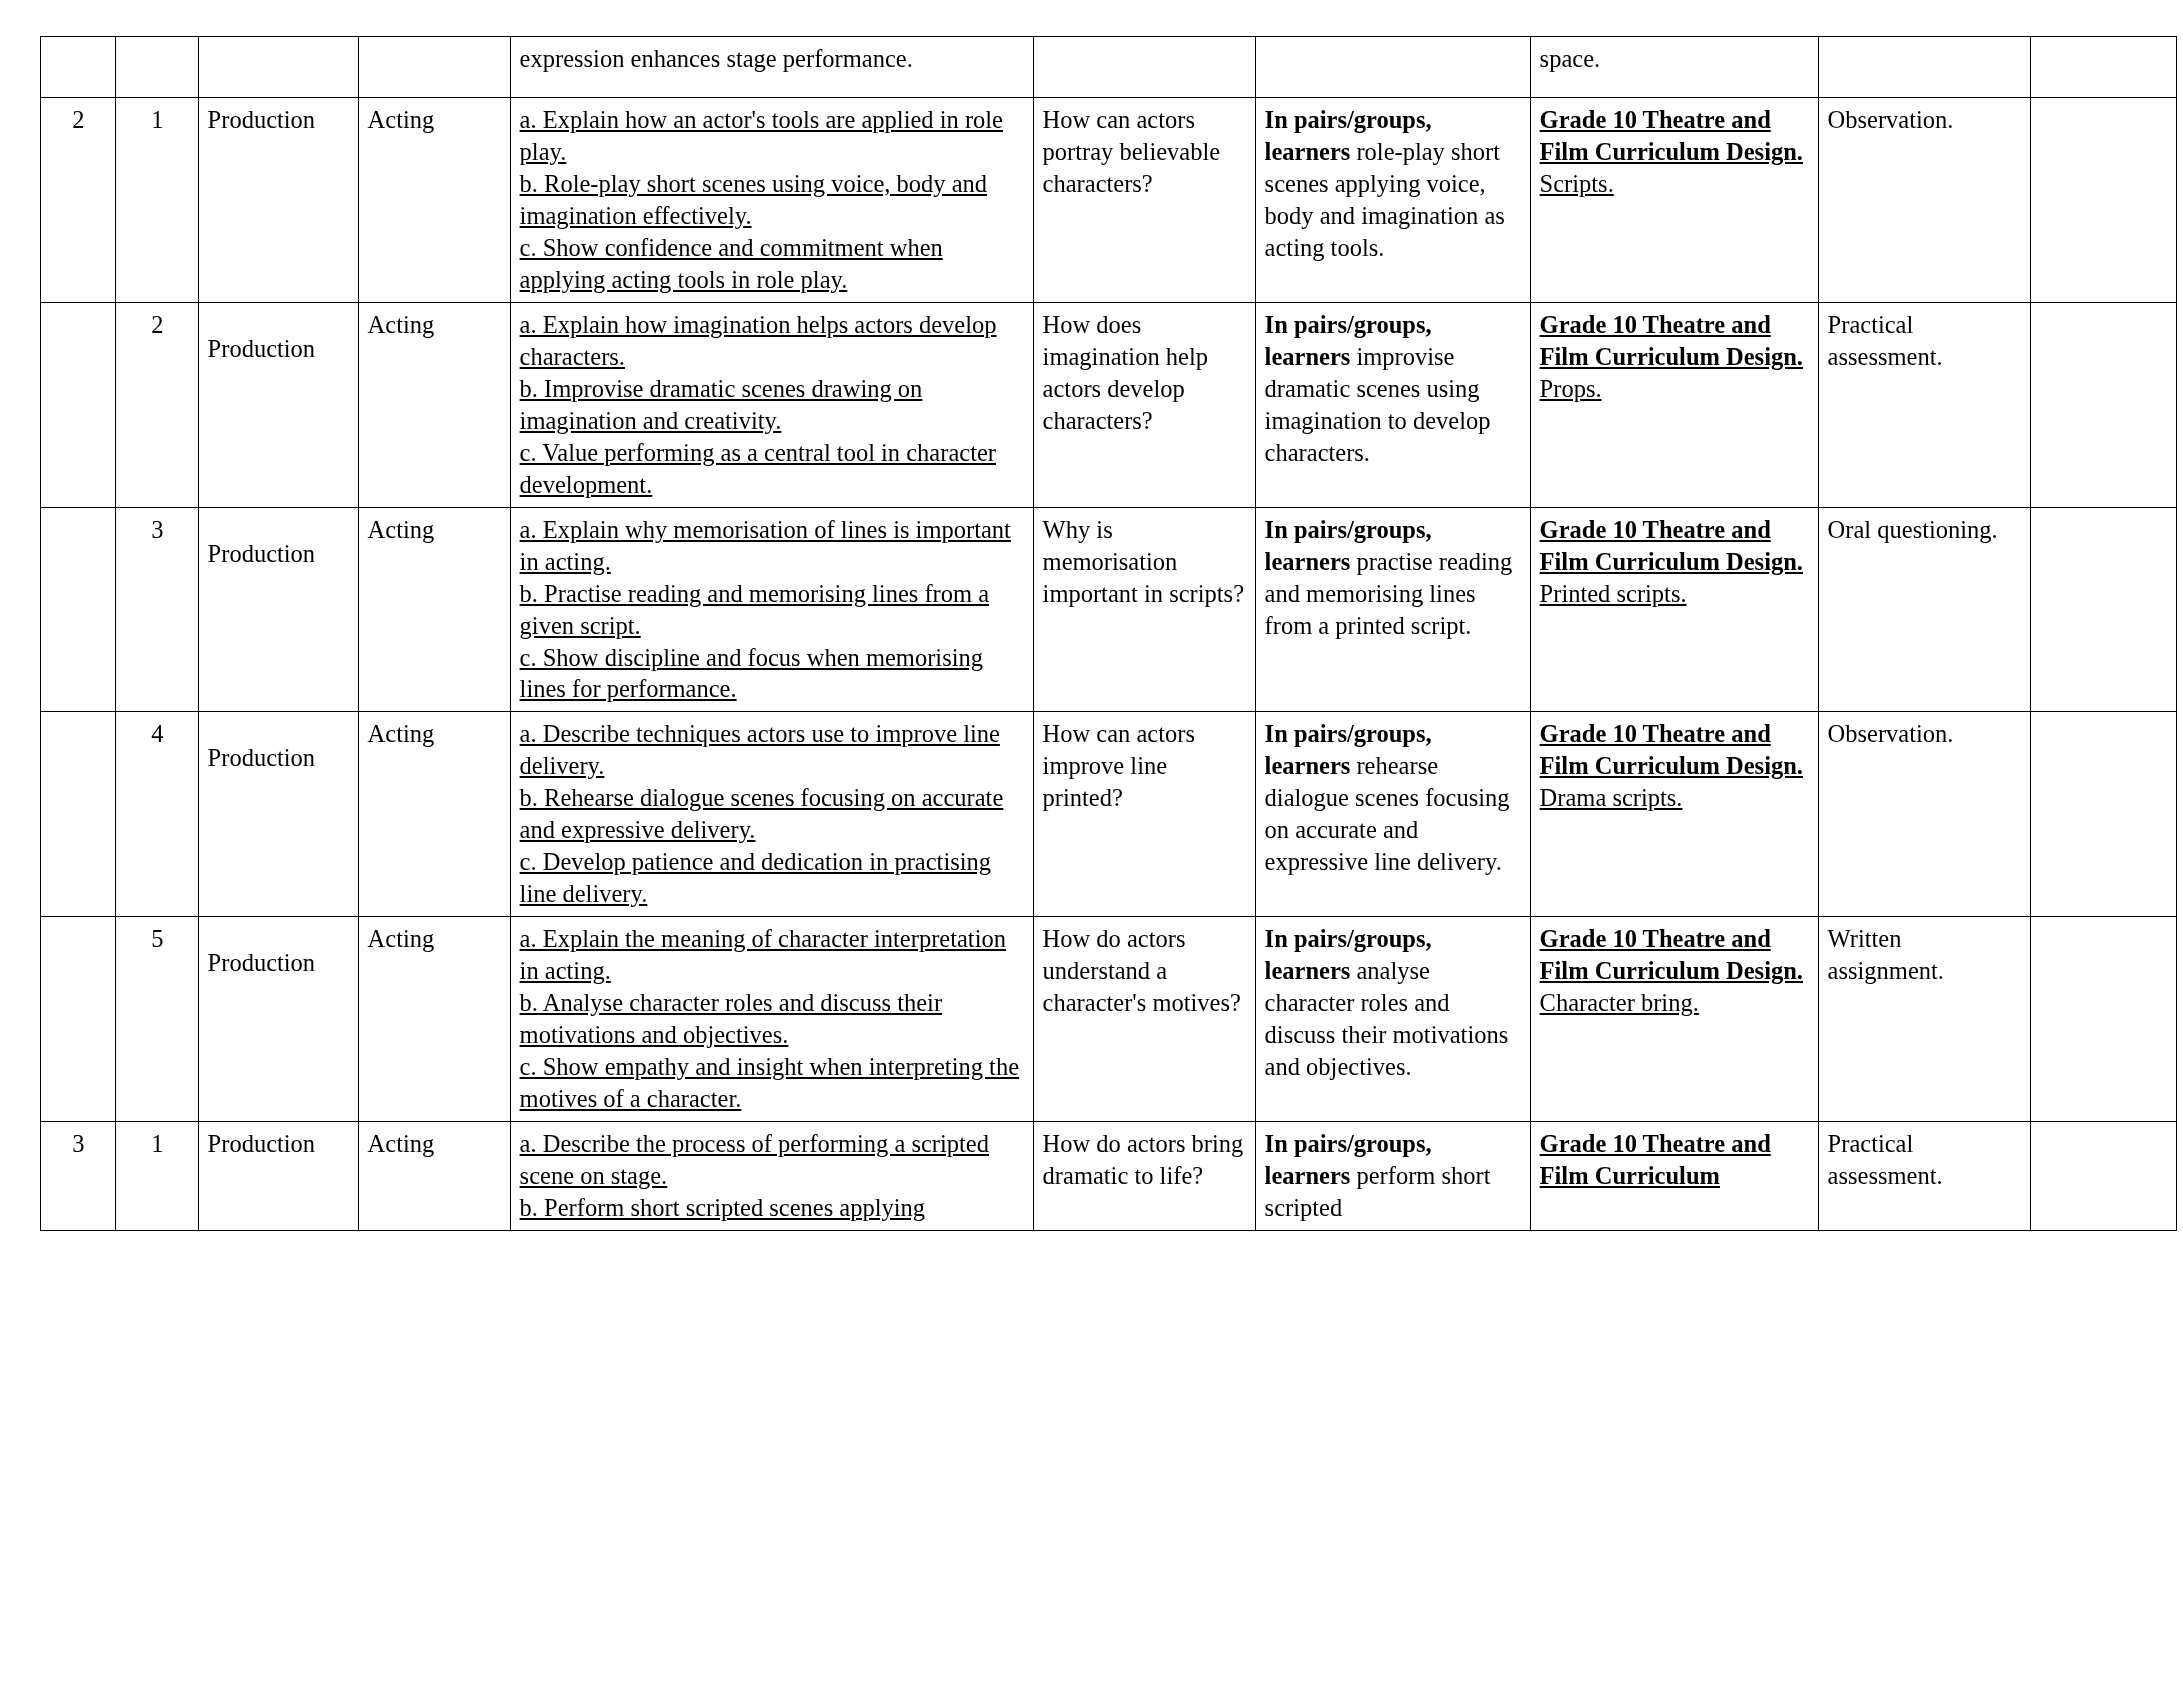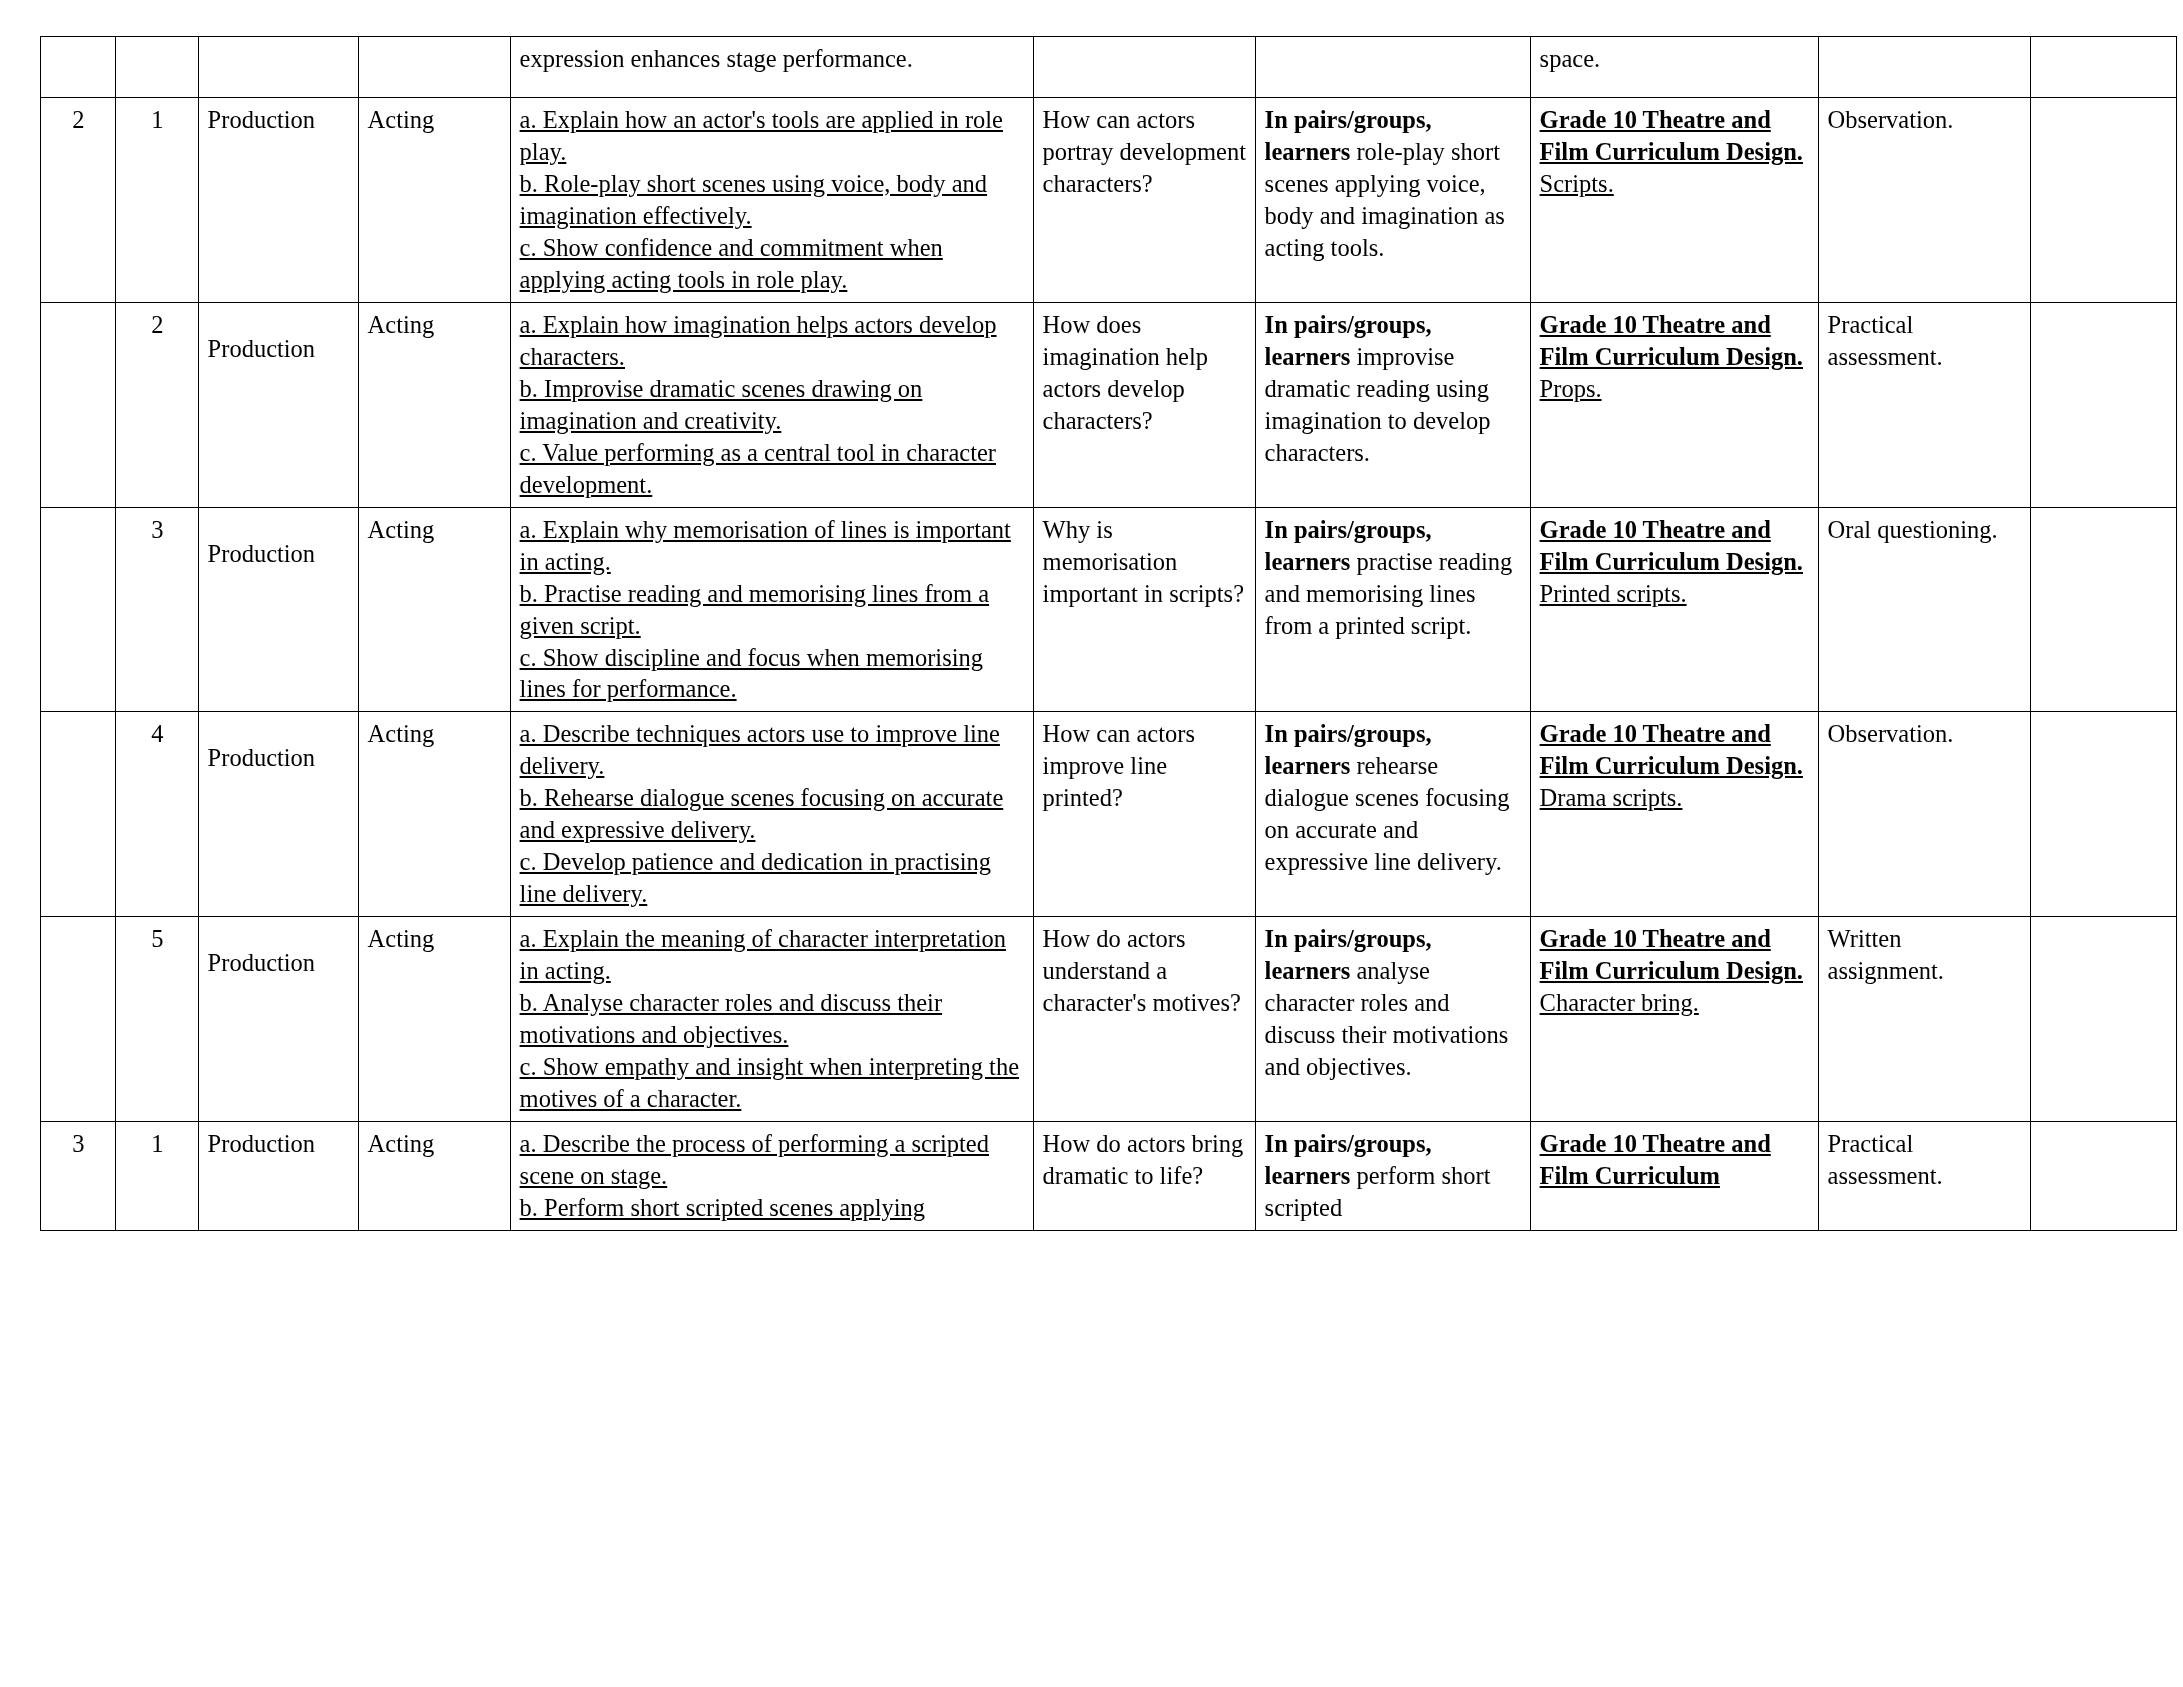--- a/index.html
+++ b/index.html
@@ -100,21 +100,21 @@
       <tr>
         <td class="ctr b">2</td>
         <td class="ctr">1</td>
         <td>Production</td>
         <td>Acting</td>
         <td>
           <span class="line">a. Explain how an actor's tools are applied in role play.</span>
           <span class="line">b. Role-play short scenes using voice, body and imagination effectively.</span>
           <span class="line">c. Show confidence and commitment when applying acting tools in role play.</span>
         </td>
-        <td>How can actors portray development characters?</td>
+        <td>How can actors portray believable characters?</td>
         <td><span class="b">In pairs/groups, learners</span><span> role-play short scenes applying voice, body and imagination as acting tools.</span></td>
         <td>
           <span class="line b">Grade 10 Theatre and Film Curriculum Design.</span>
           <span class="line">Scripts.</span>
         </td>
         <td>Observation.</td>
         <td></td>
       </tr>
 
       <tr>
@@ -123,21 +123,21 @@
         <td>
             <span class="offset-line">Production</span>
           </td>
         <td>Acting</td>
         <td>
           <span class="line">a. Explain how imagination helps actors develop characters.</span>
           <span class="line">b. Improvise dramatic scenes drawing on imagination and creativity.</span>
           <span class="line">c. Value performing as a central tool in character development.</span>
         </td>
         <td>How does imagination help actors develop characters?</td>
-        <td><span class="b">In pairs/groups, learners</span><span> improvise dramatic reading using imagination to develop characters.</span></td>
+        <td><span class="b">In pairs/groups, learners</span><span> improvise dramatic scenes using imagination to develop characters.</span></td>
         <td>
           <span class="line b">Grade 10 Theatre and Film Curriculum Design.</span>
           <span class="line">Props.</span>
         </td>
         <td>Practical assessment.</td>
         <td></td>
       </tr>
 
       <tr>
         <td class="ctr b"></td>

